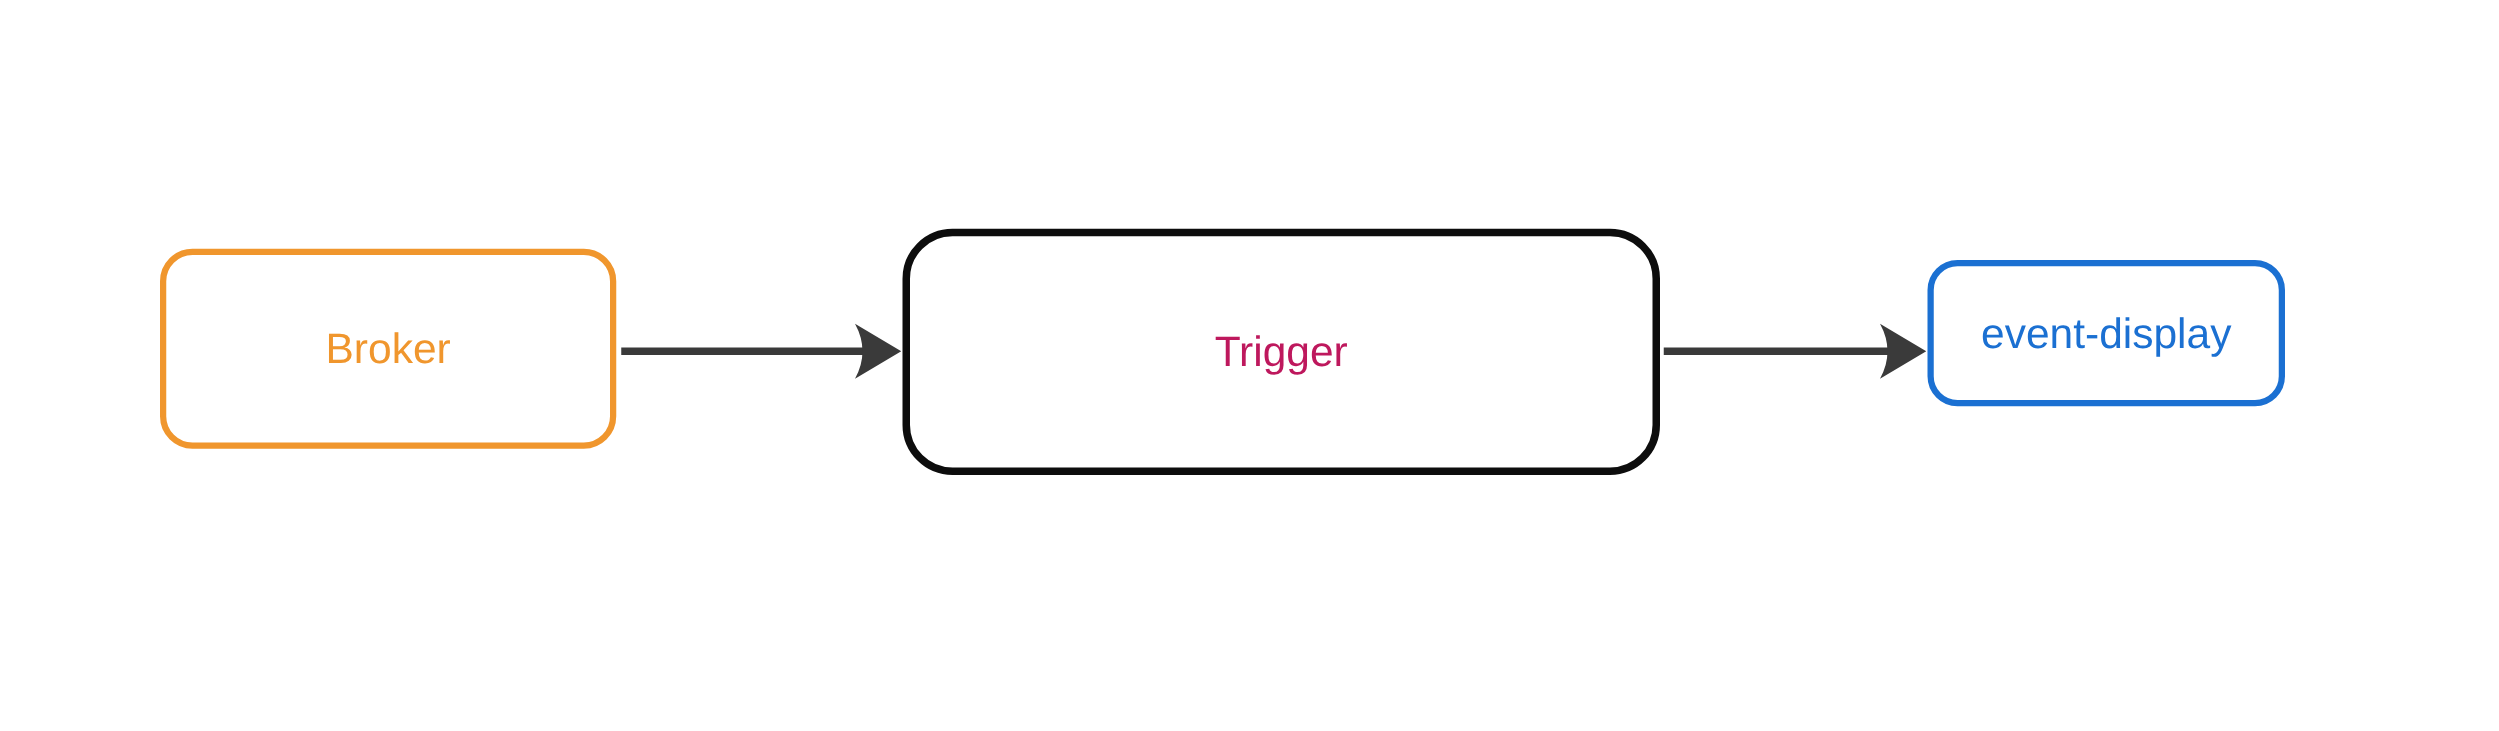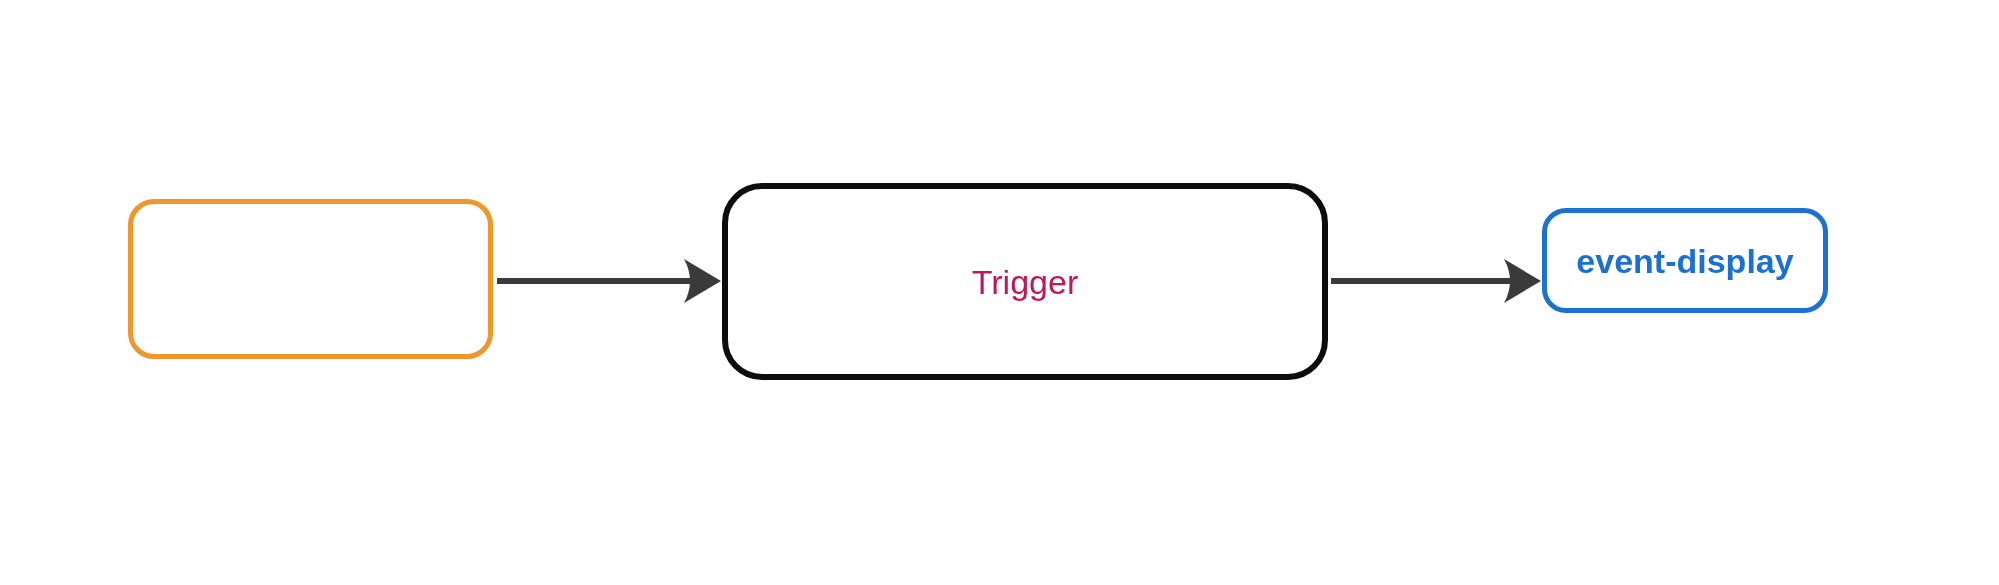--- a/index.html
+++ b/index.html
@@ -54,44 +54,44 @@
     top: 183px;
     width: 606px;
     height: 197px;
     border-width: 6px;
     border-radius: 40px;
   }
   .node-event-display {
     left: 1542px;
     top: 208px;
     width: 286px;
-    height: 105px;
+    height: 117px;
     border-width: 5px;
     border-radius: 24px;
-    font-weight: bold;
   }
 </style>
 </head>
 <body>
 
 <div class="canvas">
 
   <svg class="edges-layer" viewBox="0 0 1999 585" xmlns="http://www.w3.org/2000/svg">
     <g>
       <line x1="497" y1="281" x2="692" y2="281" stroke-width="6" style="stroke: rgb(58, 58, 58);"></line>
       <path d="M 684 259 Q 696 281 684 303 L 721 281 Z" style="fill: rgb(58, 58, 58);"></path>
     </g>
     <g>
       <line x1="1331" y1="281" x2="1512" y2="281" stroke-width="6" style="stroke: rgb(58, 58, 58);"></line>
       <path d="M 1504 259 Q 1516 281 1504 303 L 1541 281 Z" style="fill: rgb(58, 58, 58);"></path>
     </g>
   </svg>
 
   <div class="node node-broker" style="border-color: rgb(240, 150, 45); color: rgb(240, 150, 45);">
     <div class="label">
+      <span>Broker</span>
     </div>
   </div>
 
   <div class="node node-trigger" style="border-color: rgb(13, 13, 13); color: #be185d;">
     <div class="label">
       <span>Trigger</span>
     </div>
   </div>
 
   <div class="node node-event-display" style="border-color: rgb(27, 112, 210); color: rgb(27, 112, 210);">

